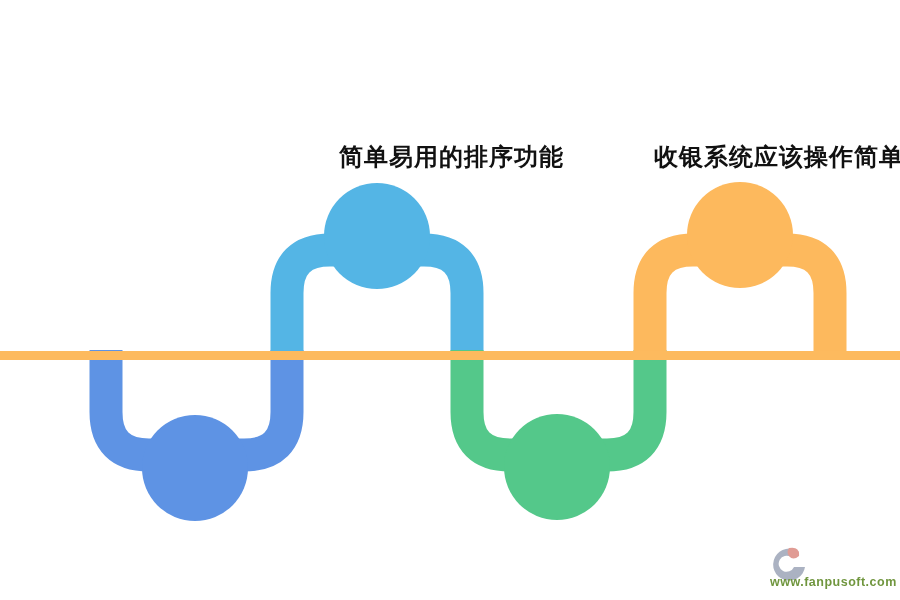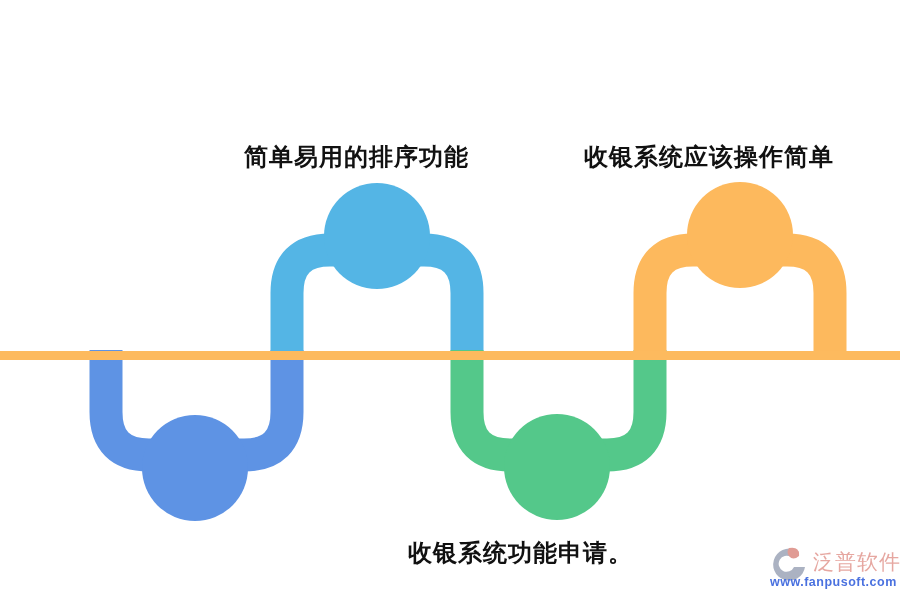--- a/index.html
+++ b/index.html
@@ -8,21 +8,21 @@
     width:900px;height:600px;
     background:#ffffff;
     overflow:hidden;
     font-family:"Liberation Sans","DejaVu Sans",sans-serif;
   }
   .stage svg{position:absolute;left:0;top:0;}
   .tube{fill:none;stroke-width:33;}
   .node-label{
     position:absolute;
     width:320px;
-    text-align:left;
+    text-align:right;
     font-size:24px;
     font-weight:700;
     letter-spacing:1px;
     color:#111;
     white-space:nowrap;
   }
   .watermark{
     position:absolute;
     left:769px;top:545px;
     width:128px;height:50px;
@@ -30,21 +30,21 @@
   }
   .wm-icon{position:absolute;left:2px;top:2px;width:40px;height:40px;}
   .wm-brand{
     position:absolute;left:44px;top:3px;
     font-size:21px;font-weight:400;
     color:#E0928A;letter-spacing:1px;white-space:nowrap;
   }
   .wm-url{
     position:absolute;left:1px;top:30px;
     font-size:12.5px;font-weight:700;
-    color:#1d4ed8;letter-spacing:.5px;white-space:nowrap;
+    color:#4d7c0f;letter-spacing:.5px;white-space:nowrap;
   }
 </style>
 </head>
 <body>
 
 <div class="stage">
 
   <svg width="900" height="600" viewBox="0 0 900 600">
 
     <path class="tube" d="M 106 350 L 106 412 Q 106 455 149 455 L 244 455 Q 287 455 287 412 L 287 350" stroke="#5E93E4"></path>
@@ -60,24 +60,22 @@
     <circle cx="740" cy="235" r="53" fill="#FDB95D"></circle>
 
     <rect x="0" y="351" width="900" height="9" fill="#FDBA5E"></rect>
   </svg>
 
   <div class="node-label" style="left:584px;top:141px;">收银系统应该操作简单</div>
 
   <div class="node-label" style="left:244px;top:141px;">简单易用的排序功能</div>
 
 
-  <div class="node-label" style="left:408px;top:537px;">收银系统功能申请。</div>
 
   <div class="watermark">
     <svg class="wm-icon" viewBox="0 0 40 40">
       <path d="M30 7 A 16 16 0 1 0 36 22 L 25 22 A 8 8 0 1 1 22 12 Z" fill="#97A0B4"></path>
       <path d="M20 3 Q 31 1 30 11 Q 24 16 20 11 Q 17 7 20 3 Z" fill="#D9837A"></path>
     </svg>
-    <div class="wm-brand">泛普软件</div>
     <div class="wm-url">www.fanpusoft.com</div>
   </div>
 
 </div>
 
 </body></html>

